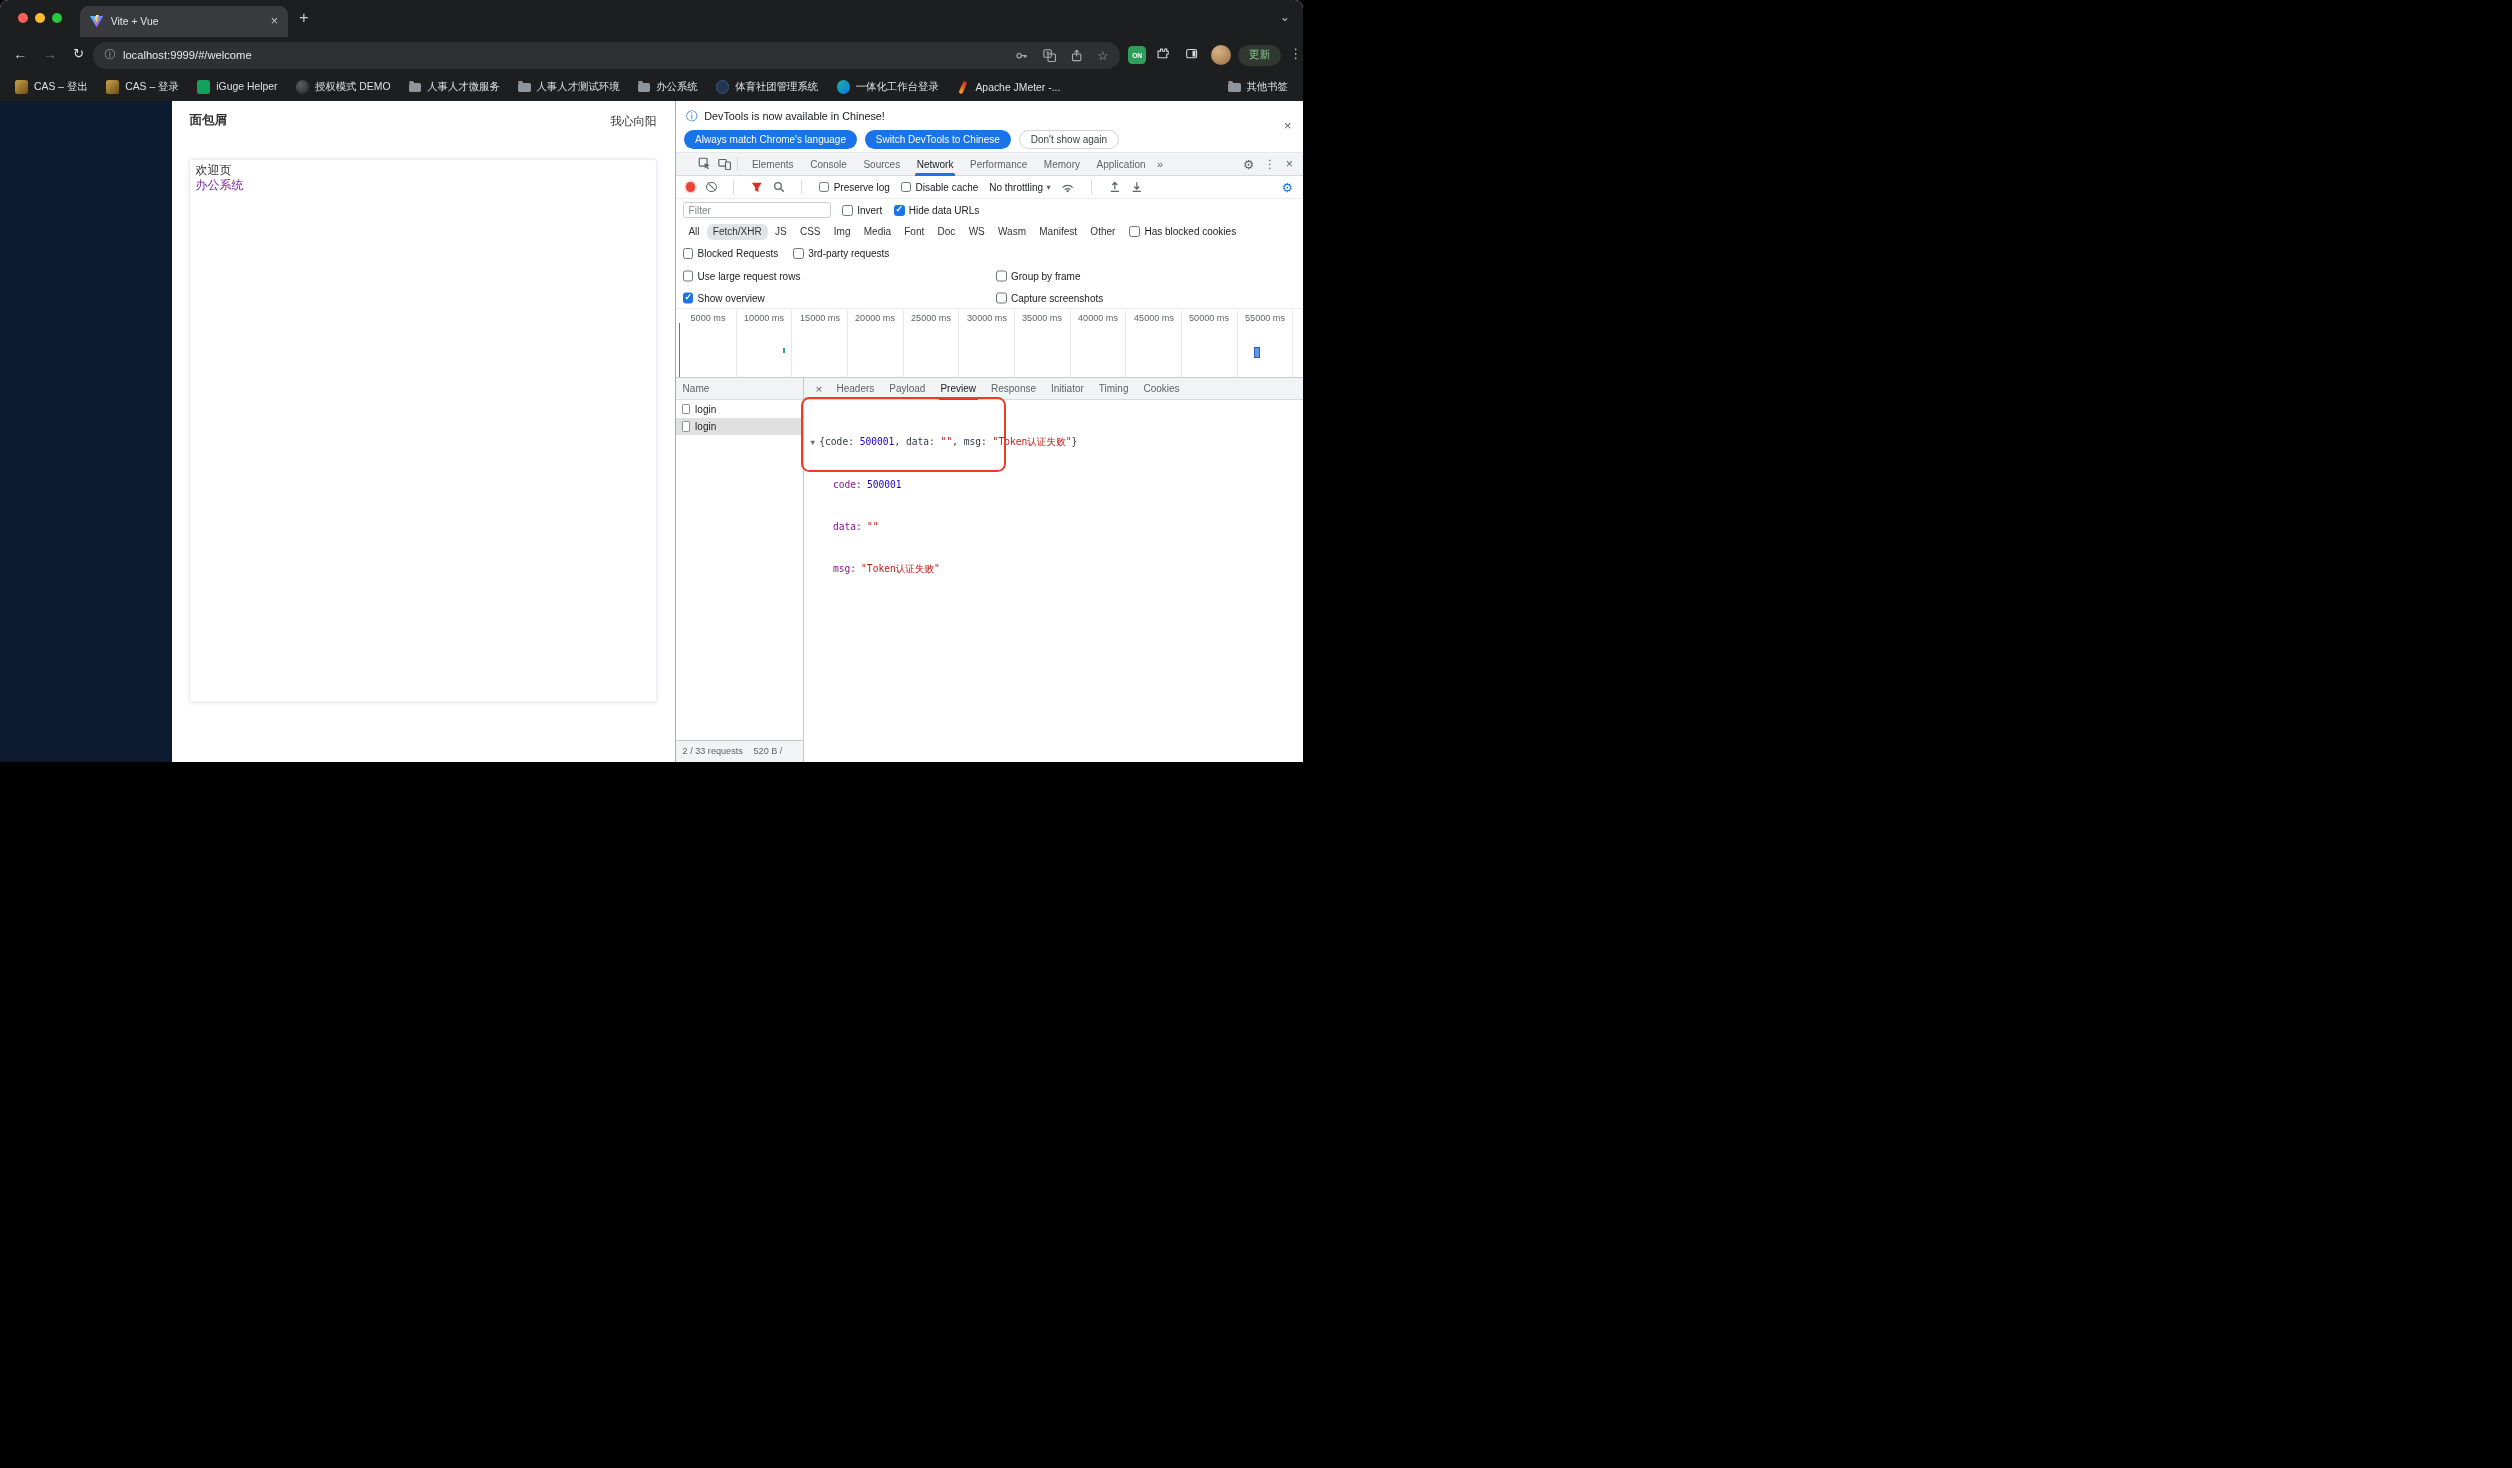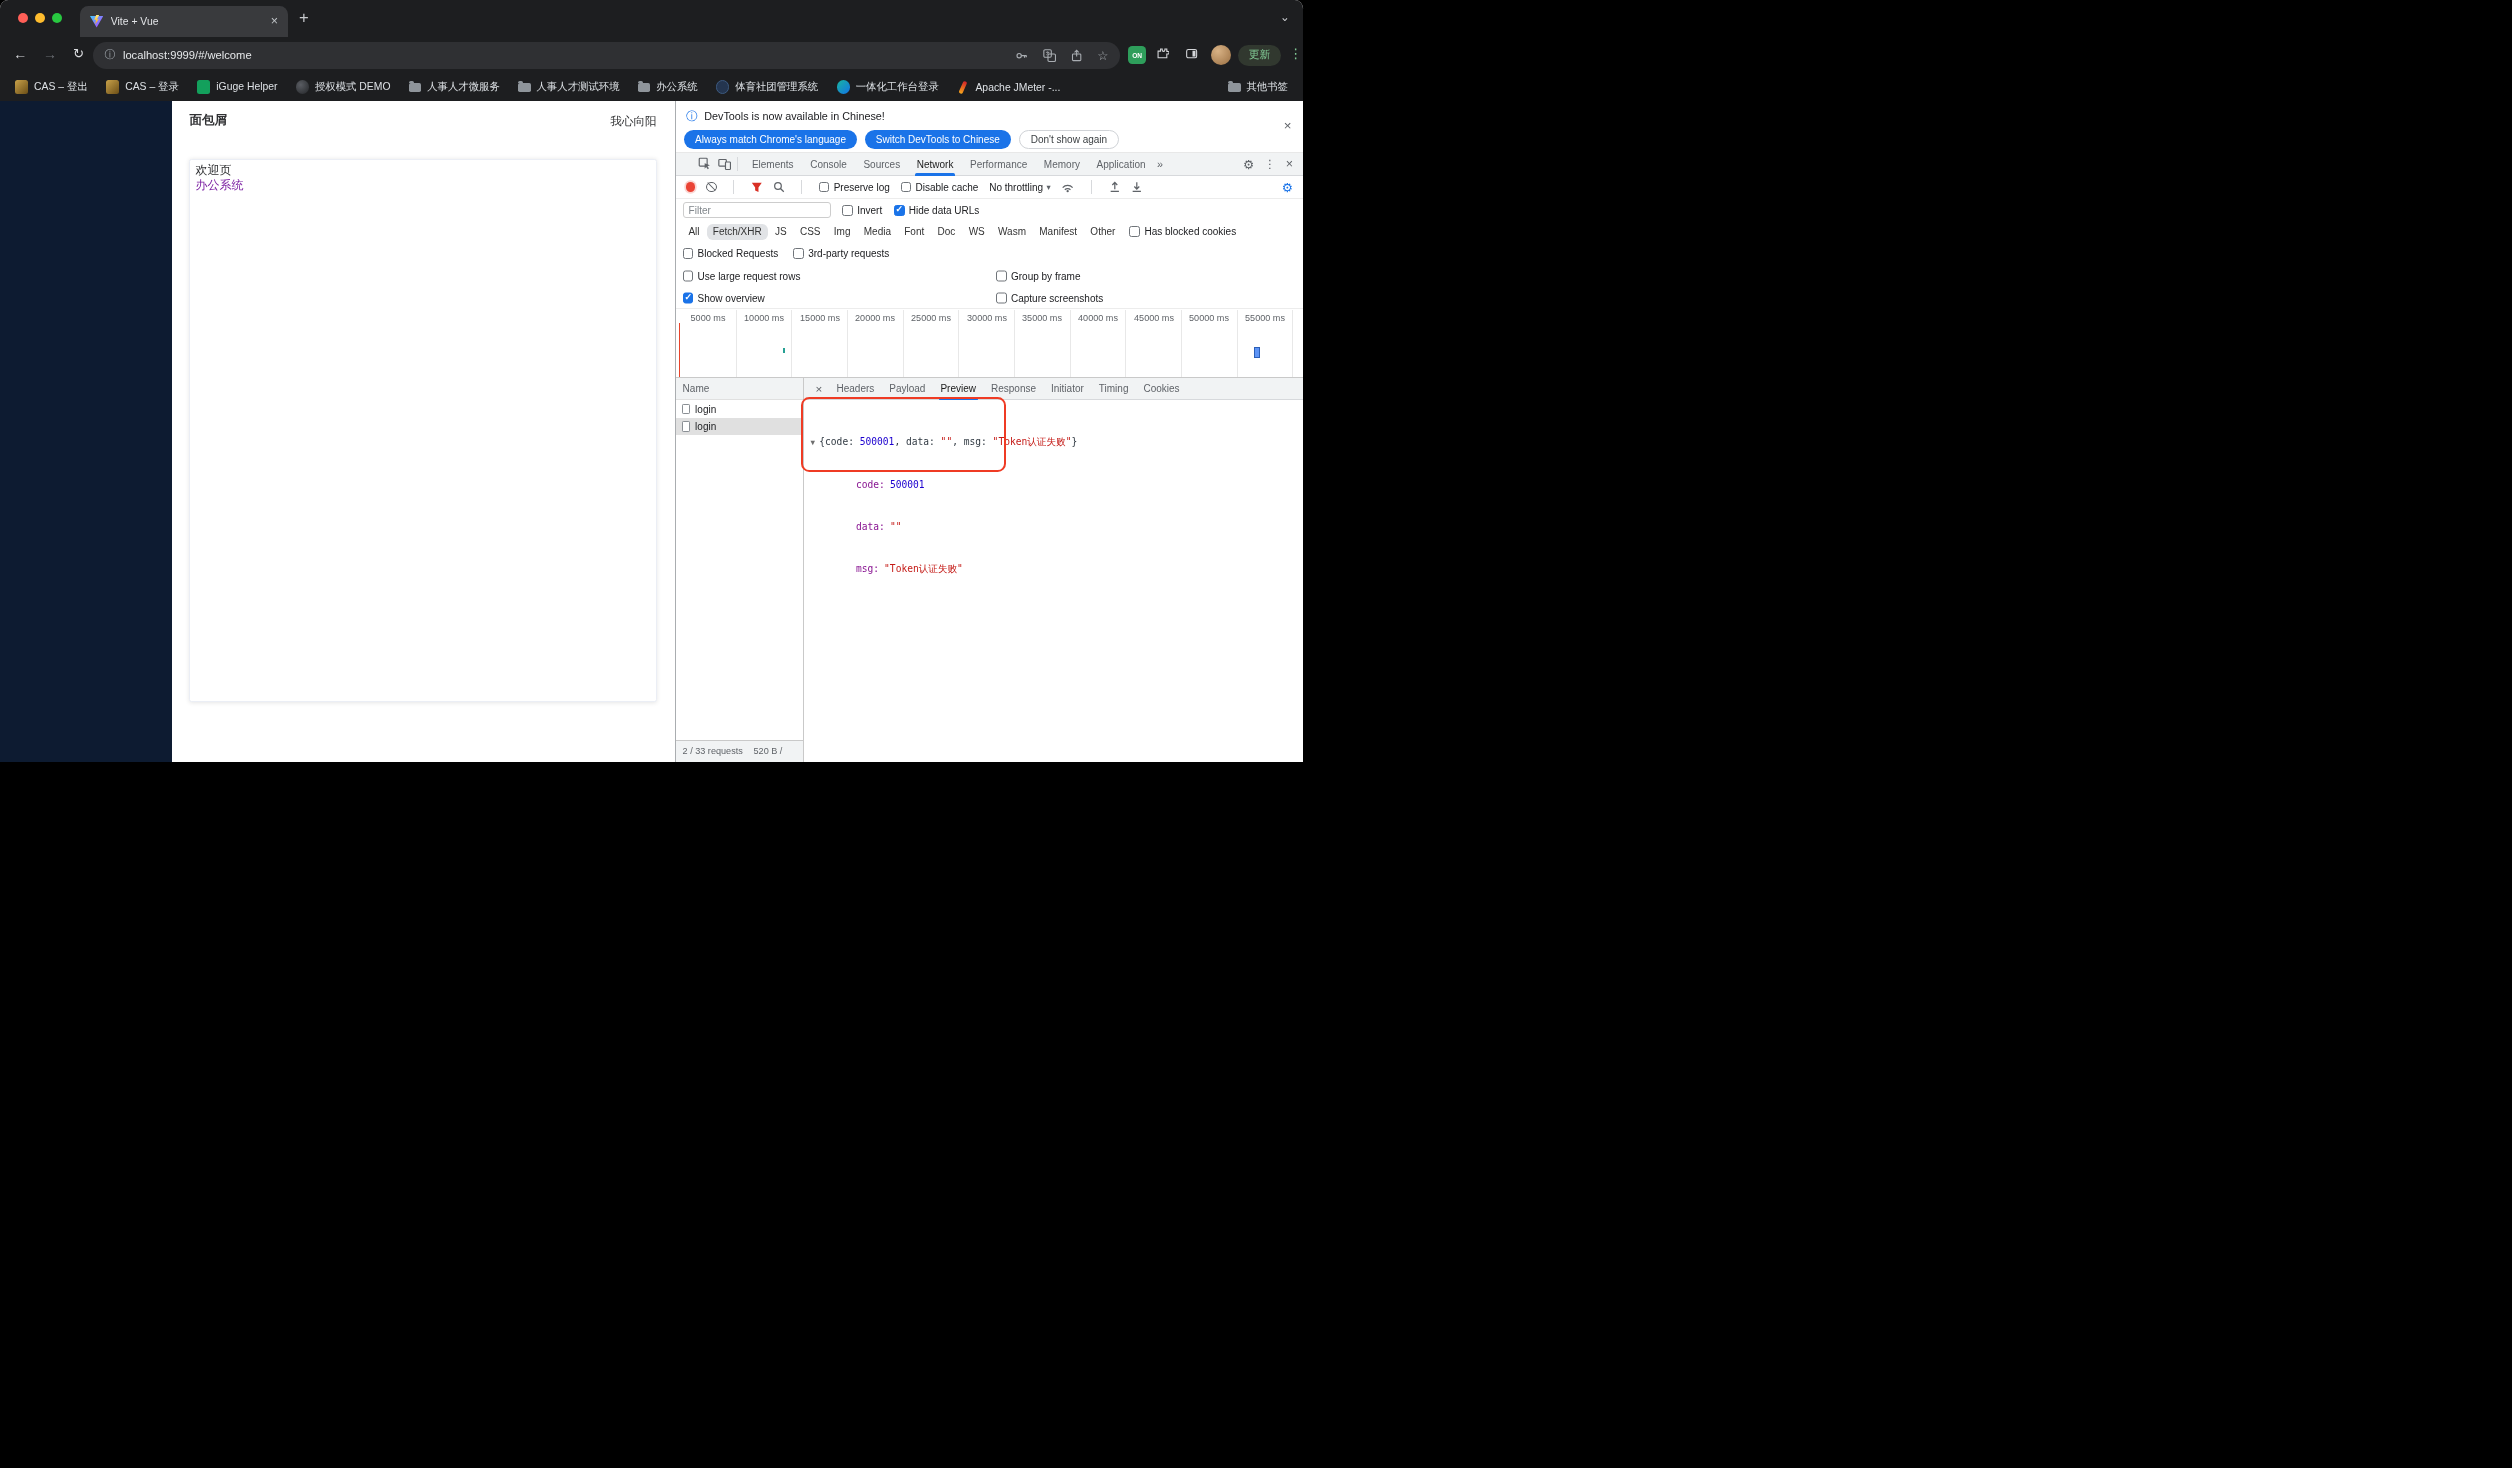--- a/index.html
+++ b/index.html
@@ -161,21 +161,21 @@
   .detail-close { color:#5f6368; font-size:11.6px; padding:0 6.6px; }
   .dtab { position:relative; padding:0 7.5px; height:22.4px; display:flex; align-items:center;
           font-size:10px; color:#5f6368; white-space:nowrap; }
   .dtab.sel { color:#1a1a1a; }
   .dtab.sel::after { content:''; position:absolute; left:5.8px; right:5.8px; bottom:0; height:2.1px;
                      background:#1a73e8; border-radius:1.7px 1.7px 0 0; }
   .pv-content { padding:6.6px 0 0 6.6px; font-family:"DejaVu Sans Mono", monospace; font-size:9.6px;
                 line-height:14px; color:#303942; white-space:pre; }
   .pv-tri { display:inline-block; font-size:7.5px; color:#6e6e6e; margin-right:4.2px; }
   .pv-child { padding-left:22.4px; }
-  .pv-key { color:#881391; margin-right:5px;margin-left:23px; }
+  .pv-key { color:#881391; margin-right:5px; }
   .pv-num { color:#1c00cf; }
   .pv-str { color:#c41a16; }
 
   .annotation { position:absolute; left:125px; top:296px; width:205px; height:75px;
                 border:2.5px solid #ef3b24; border-radius:8.3px; z-index:30; pointer-events:none; }
 
   svg { display:block; }
 </style>
 </head>
 <body>

